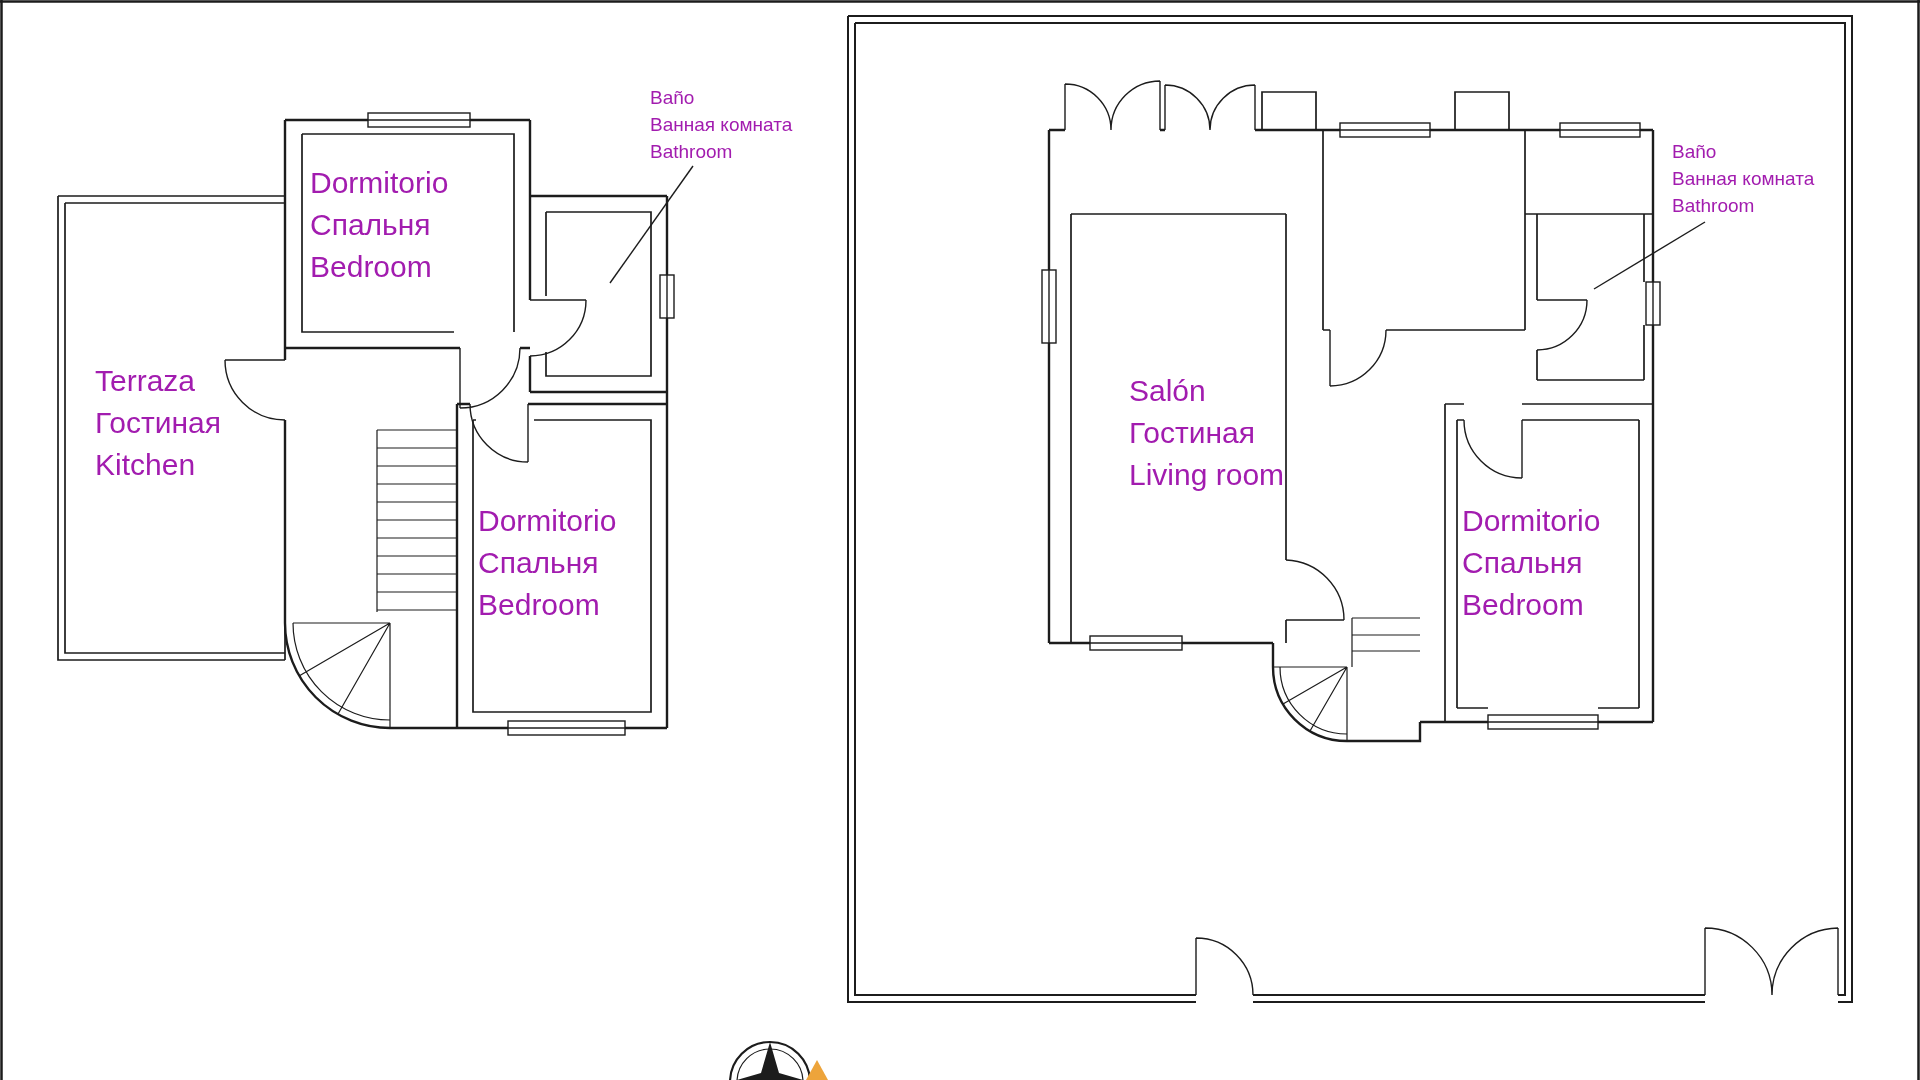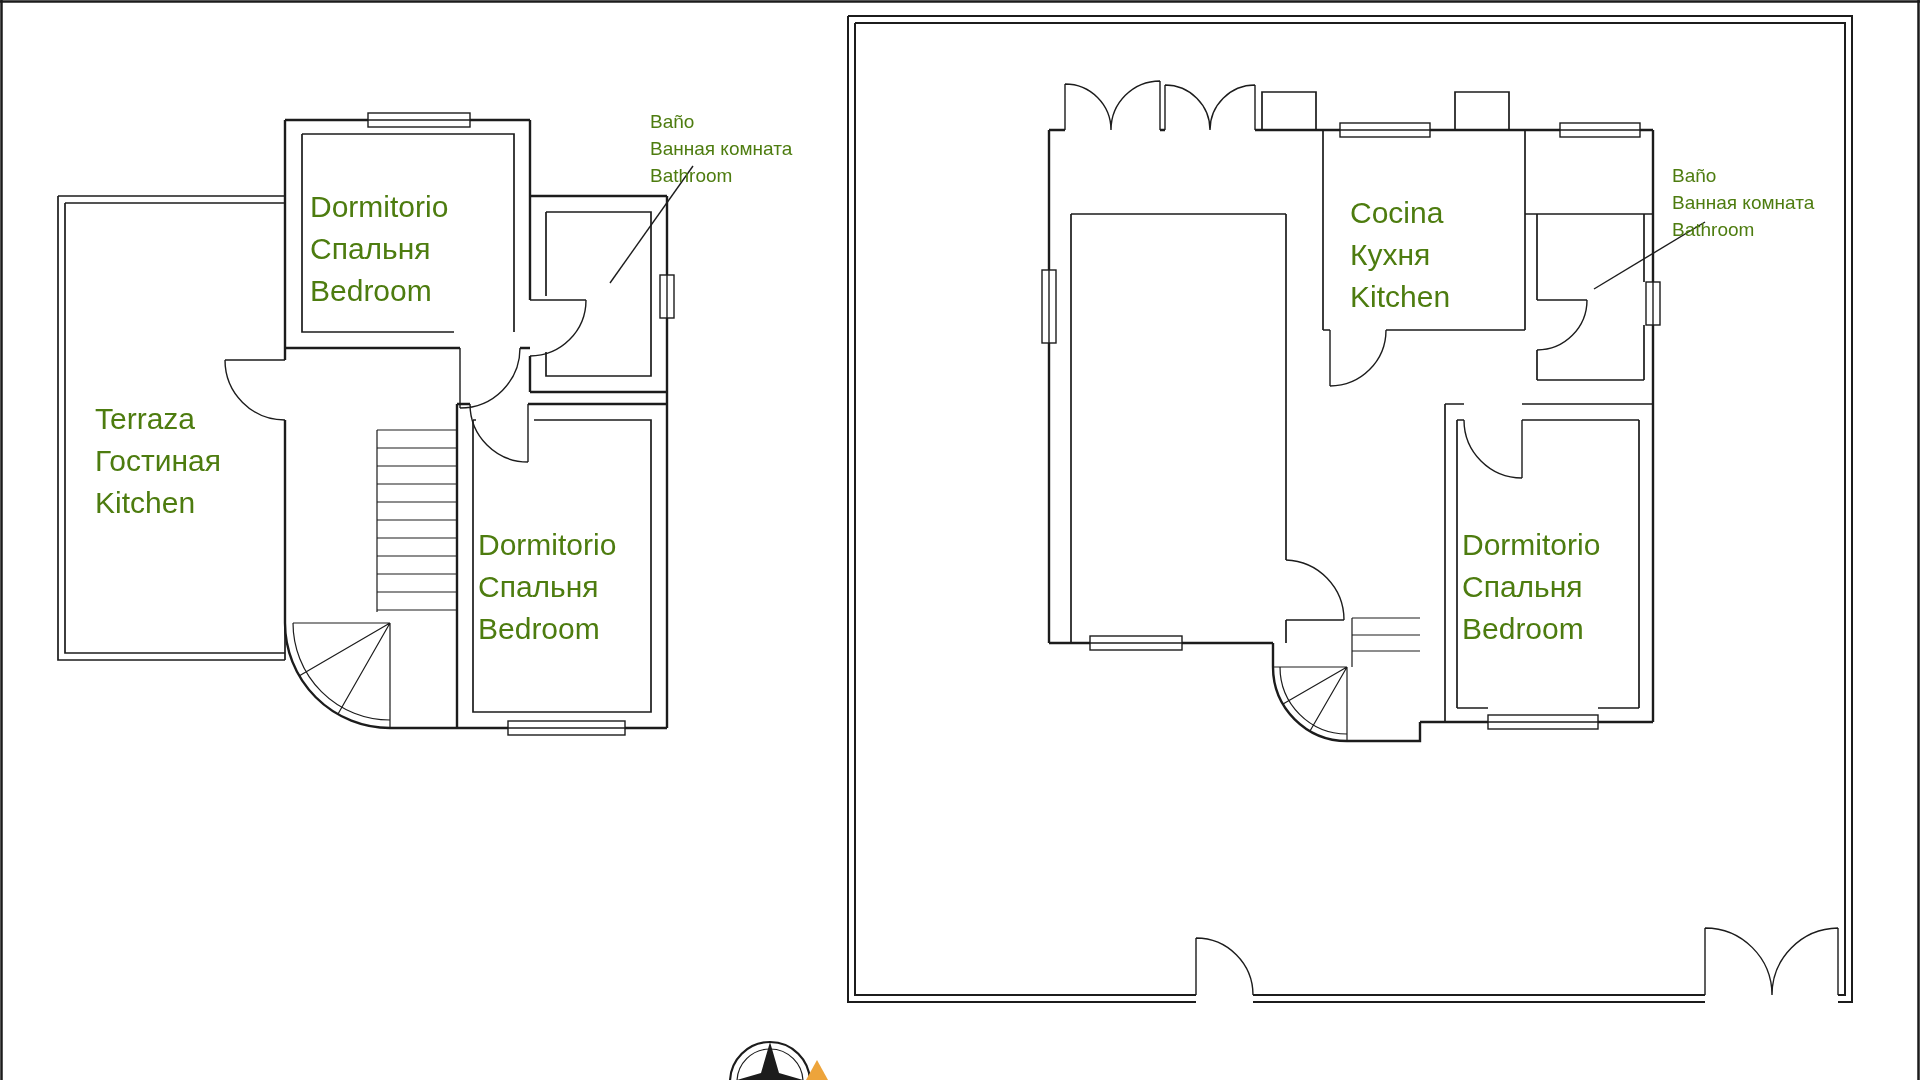--- a/index.html
+++ b/index.html
@@ -10,22 +10,21 @@
     background:#ffffff;
     font-family:"Liberation Sans", sans-serif;
     color:#111111;
   }
   svg.plan{position:absolute;left:0;top:0;}
   .label{
     position:absolute;
     font-size:30px;
     line-height:42px;
     white-space:nowrap;
-    color:#4d7c0f;
-    margin-top:24px;
+    color:#a21caf;
   }
   .label.small{
     font-size:19px;
     line-height:27px;
   }
   .stroke{stroke:#1c1c1c;fill:none;}
   .wall{stroke-width:2.4;}
   .room{stroke-width:1.7;}
   .thin{stroke-width:1.4;}
   .hair{stroke-width:1.2;}
@@ -179,44 +178,44 @@
     <div>Спальня</div>
     <div>Bedroom</div>
   </div>
 
   <div class="label small" style="left:650px;top:84px">
     <div>Baño</div>
     <div>Ванная комната</div>
     <div>Bathroom</div>
   </div>
 
-  <div class="label" style="left:95px;top:374px">
+  <div class="label" style="left:95px;top:360px">
     <div>Terraza</div>
     <div>Гостиная</div>
     <div>Kitchen</div>
   </div>
 
   <div class="label" style="left:478px;top:500px">
     <div>Dormitorio</div>
     <div>Спальня</div>
     <div>Bedroom</div>
   </div>
 
-  <div class="label" style="left:1350px;top:168px">
-    <div>Cocina</div>
-    <div>Кухня</div>
-    <div>Kitchen</div>
-  </div>
 
   <div class="label small" style="left:1672px;top:138px">
     <div>Baño</div>
     <div>Ванная комната</div>
     <div>Bathroom</div>
   </div>
 
+  <div class="label" style="left:1129px;top:370px">
+    <div>Salón</div>
+    <div>Гостиная</div>
+    <div>Living room</div>
+  </div>
 
   <div class="label" style="left:1462px;top:500px">
     <div>Dormitorio</div>
     <div>Спальня</div>
     <div>Bedroom</div>
   </div>
 
 
 </div>
 

